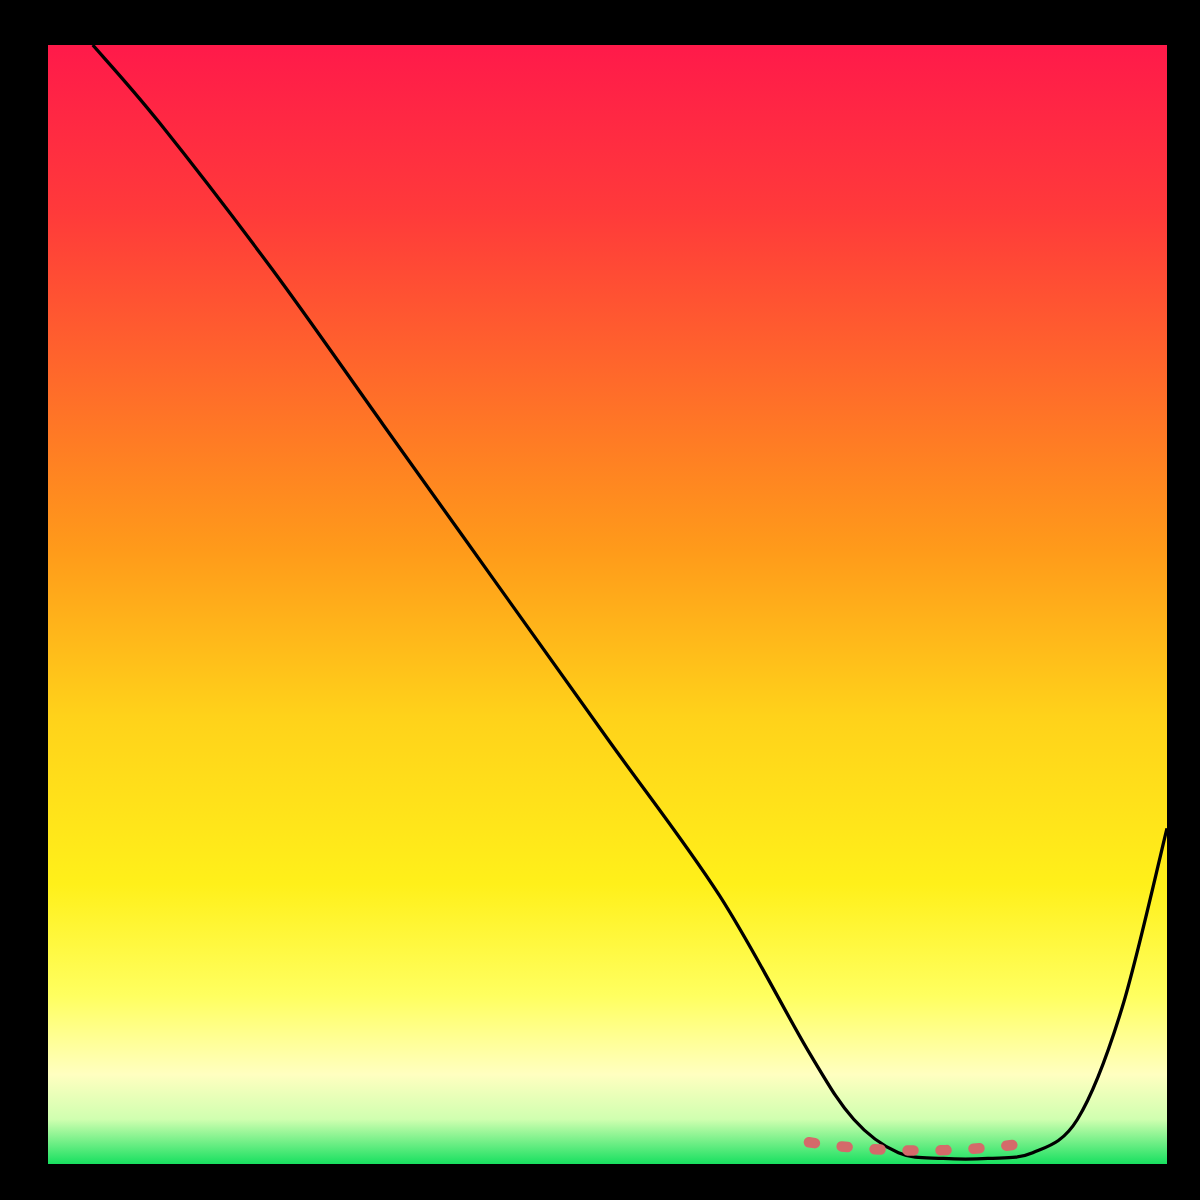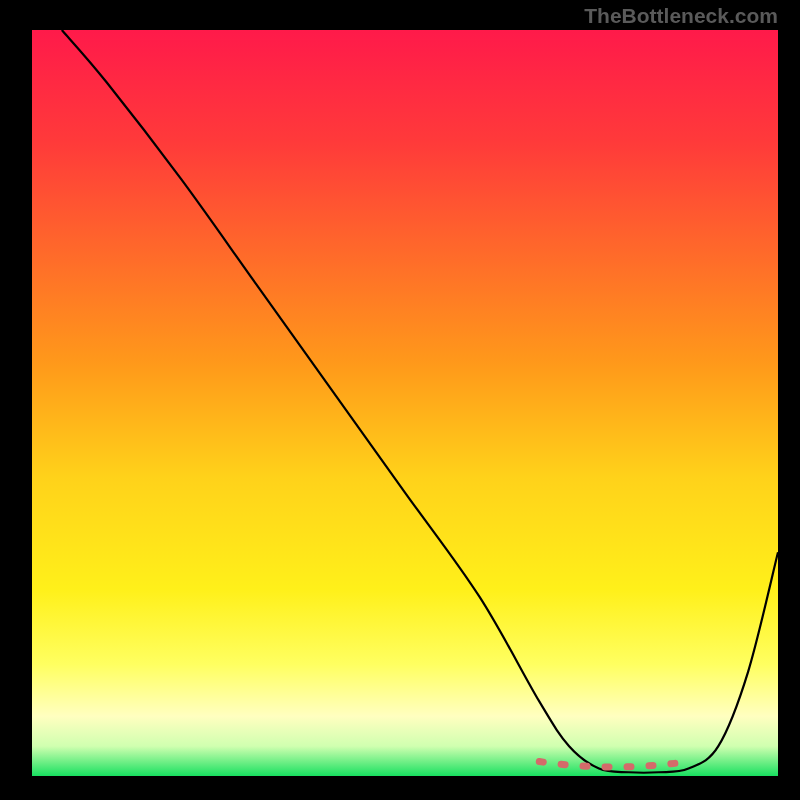--- a/index.html
+++ b/index.html
@@ -46,21 +46,20 @@
     left: 0;
     top: 0;
     width: 100%;
     height: 100%;
   }
 </style>
 </head>
 <body>
 
 <div class="container">
-  <div class="watermark">TheBottleneck.com</div>
   <div class="plot-area">
     <svg class="gradient-bg" viewBox="0 0 746 746" preserveAspectRatio="none">
       <defs>
         <linearGradient id="heat" x1="0" y1="0" x2="0" y2="1">
             <stop offset="0%" stop-color="#ff1a4a"></stop>
             <stop offset="15%" stop-color="#ff3a3a"></stop>
             <stop offset="30%" stop-color="#ff6a2a"></stop>
             <stop offset="45%" stop-color="#ff9a1a"></stop>
             <stop offset="60%" stop-color="#ffd21a"></stop>
             <stop offset="75%" stop-color="#fff01a"></stop>

